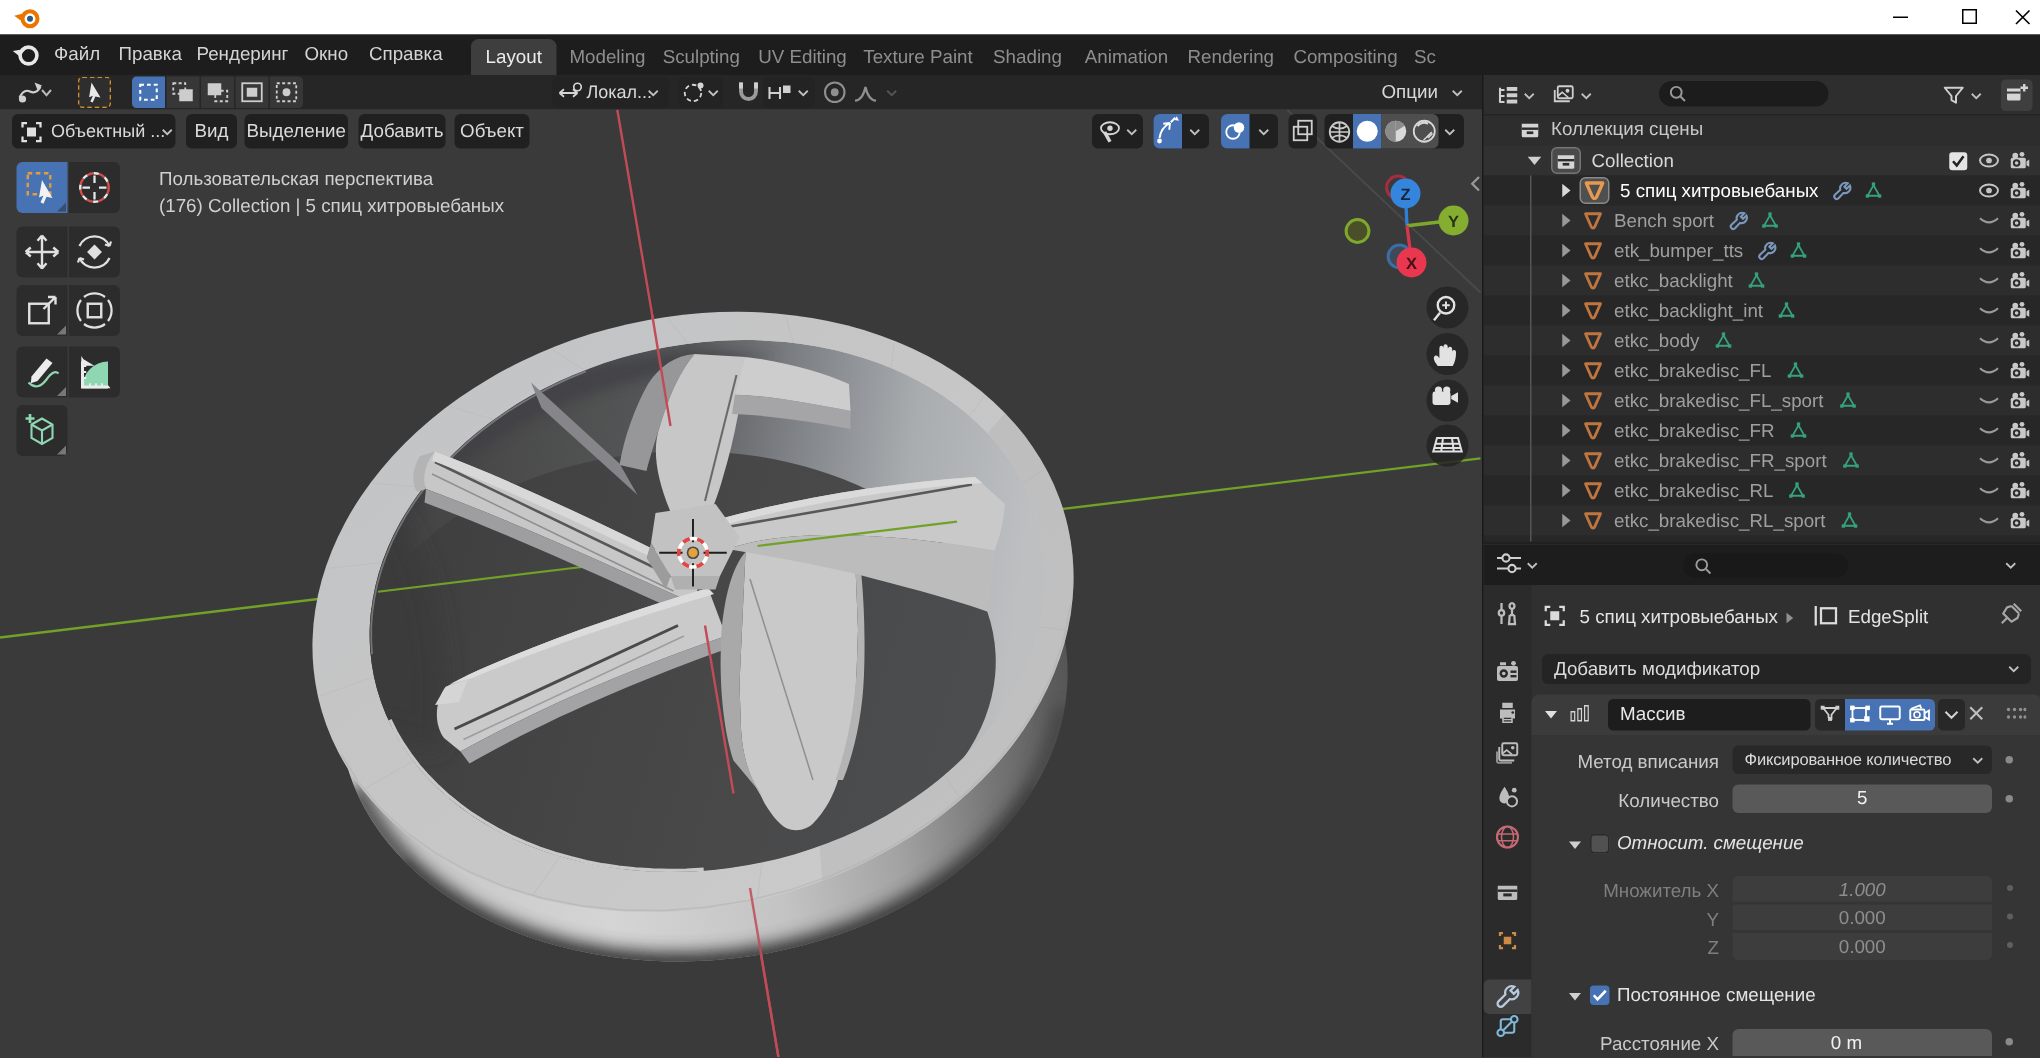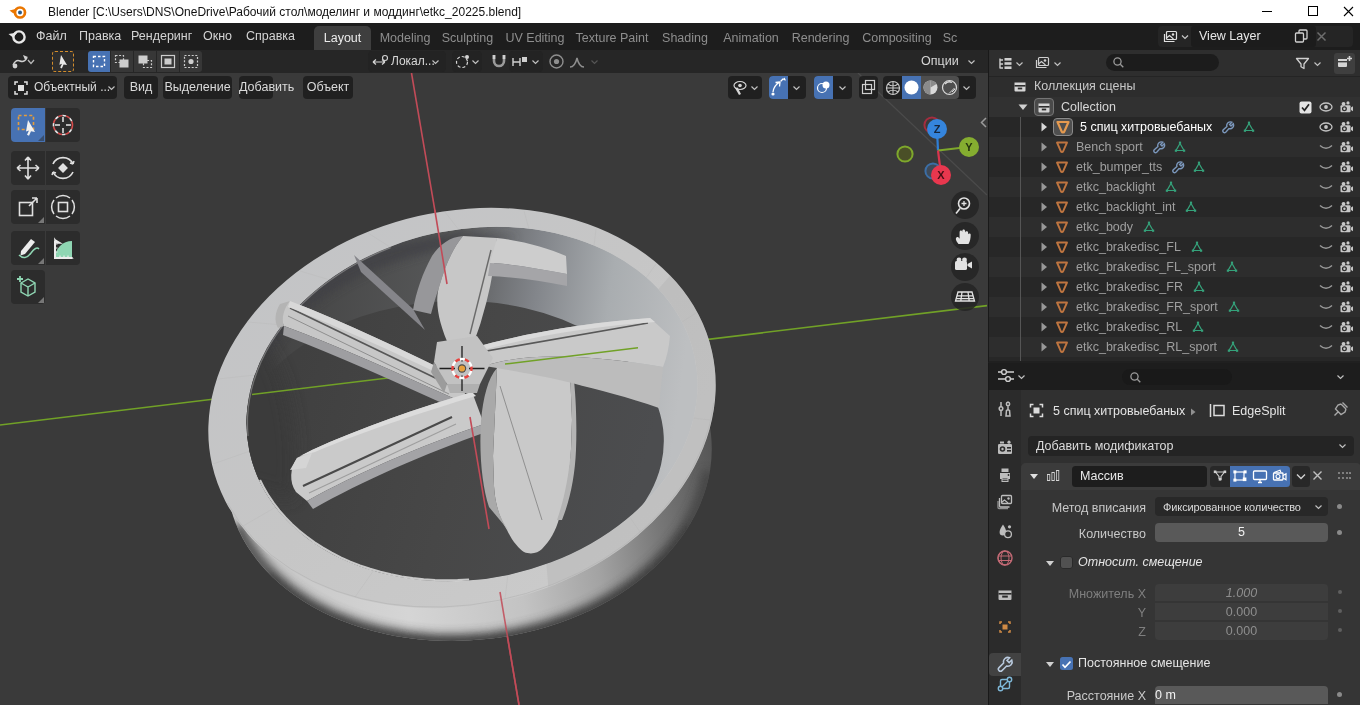--- a/index.html
+++ b/index.html
@@ -43,21 +43,20 @@
 </style></head>
 <body>
 <div id="page">
 
   <div id="titlebar">
     <svg class="abs" style="left:9px;top:3px" width="18" height="18" viewBox="0 0 18 18">
       <circle cx="11" cy="9.5" r="5" fill="none" stroke="#ea7600" stroke-width="2.7"></circle>
       <circle cx="11" cy="9.5" r="2" fill="#2a5a87"></circle>
       <path d="M0.5,7.5 L9.5,5.2 L4.5,10.5 Z" fill="#ea7600"></path>
     </svg>
-    <div id="titletext">Blender [C:\Users\DNS\OneDrive\Рабочий стол\моделинг и моддинг\etkc_20225.blend]</div>
     <svg class="wbtn" style="right:70px" viewBox="0 0 46 23">
         <path d="M18,11.5 h10" stroke="#000" stroke-width="1"></path>
       </svg>
     <svg class="wbtn" style="right:24px" viewBox="0 0 46 23">
         <rect x="18.5" y="6.5" width="9" height="9" fill="none" stroke="#000" stroke-width="1"></rect>
       </svg>
     <svg class="wbtn" style="right:-12px" viewBox="0 0 46 23">
         <path d="M18,7 l9,9 M27,7 l-9,9" stroke="#000" stroke-width="1.1"></path>
       </svg>
   </div>
@@ -78,40 +77,20 @@
     <div class="tab" style="left:435px;width:65px">Sculpting</div>
     <div class="tab" style="left:501px;width:68px">UV Editing</div>
     <div class="tab" style="left:571px;width:82px">Texture Paint</div>
     <div class="tab" style="left:655px;width:60px">Shading</div>
     <div class="tab" style="left:717px;width:68px">Animation</div>
     <div class="tab" style="left:787px;width:67px">Rendering</div>
     <div class="tab" style="left:857px;width:80px">Compositing</div>
     <div class="tab" style="left:941px;width:18px;overflow:hidden">Sc</div>
 
 
-    <div class="abs" style="left:1158px;top:3px;width:195px;height:21px;background:#252525;border-radius:4px;">
-      <svg class="abs" style="left:4px;top:2.5px" width="17" height="17" viewBox="0 0 17 17">
-        <rect x="4.5" y="2.5" width="10" height="8" rx="1" fill="none" stroke="#e0e0e0" stroke-width="1.2"></rect>
-        <circle cx="11" cy="5.5" r="1.2" fill="#e0e0e0"></circle>
-        <path d="M4.5,9 l3,-2.5 l4,3.5" stroke="#e0e0e0" stroke-width="1.1" fill="none"></path>
-        <path d="M2.5,5 v7.5 h10" stroke="#e0e0e0" stroke-width="1.2" fill="none"></path>
-      </svg>
-      <svg class="abs" style="left:23px;top:7px" width="8" height="8" viewBox="0 0 8 8">
-          <path d="M1,2.5 l3,3 l3,-3" stroke="#c8c8c8" stroke-width="1.2" fill="none"></path>
-        </svg>
-      <div class="abs" style="left:33px;top:0;width:125px;height:21px;background:#1c1c1c;border-radius:3px;"></div>
-      <div class="abs" style="left:41px;top:3px;font-size:12.5px;color:#e8e8e8;">View Layer</div>
-      <svg class="abs" style="left:135px;top:2px" width="17" height="17" viewBox="0 0 17 17">
-        <rect x="2.5" y="5" width="8" height="9" rx="1" fill="none" stroke="#d0d0d0" stroke-width="1.3"></rect>
-        <path d="M6,5 V3 a1,1 0 0 1 1,-1 h6 a1,1 0 0 1 1,1 v7 a1,1 0 0 1 -1,1 h-2" fill="none" stroke="#d0d0d0" stroke-width="1.3"></path>
-      </svg>
-      <svg class="abs" style="left:157px;top:4px" width="13" height="13" viewBox="0 0 13 13">
-          <path d="M2.5,2.5 l8,8 M10.5,2.5 l-8,8" stroke="#6e6e6e" stroke-width="1.5"></path>
-        </svg>
-    </div>
   </div>
 
   <div id="toolrow">
 
     <svg class="abs" style="left:10px;top:2px" width="26" height="19" viewBox="0 0 26 19">
       <path d="M3,13 q3,-6 7,-4 q4,2 7,-3" stroke="#d0d0d0" stroke-width="1.4" fill="none"></path>
       <path d="M13,3 l5,2 -3,3 z" fill="#d0d0d0"></path>
       <circle cx="5" cy="14" r="2.4" fill="#d0d0d0"></circle>
       <path d="M20,8 l3,3.5 l3,-3.5" stroke="#b9b9b9" stroke-width="1.3" fill="none" transform="translate(-2,0)"></path>
     </svg>
@@ -377,21 +356,21 @@
         <path d="M2,5 v-3 h3 M11,2 h3 v3 M14,11 v3 h-3 M5,14 H2 v-3" stroke="#e0e0e0" stroke-width="1.5" fill="none"></path>
         <rect x="5" y="5" width="6" height="6" fill="#e0e0e0"></rect>
       </svg>
       <span style="margin-left:26px;font-size:12px;">Объектный ...</span>
       <svg class="abs" style="left:99px;top:8px" width="9" height="8" viewBox="0 0 9 8">
           <path d="M1.5,2.5 l3,3 l3,-3" stroke="#c0c0c0" stroke-width="1.2" fill="none"></path>
         </svg>
     </div>
     <div class="vpill" style="left:124px;top:3px;width:34px;text-align:center">Вид</div>
     <div class="vpill" style="left:163px;top:3px;width:69px;text-align:center">Выделение</div>
-    <div class="vpill" style="left:239px;top:3px;width:34px;text-align:center">Добавить</div>
+    <div class="vpill" style="left:239px;top:3px;width:58px;text-align:center">Добавить</div>
     <div class="vpill" style="left:303px;top:3px;width:50px;text-align:center">Объект</div>
 
     <div class="vpill" style="left:728px;top:3px;width:34px;">
       <svg class="abs" style="left:3px;top:3px" width="18" height="17" viewBox="0 0 18 17">
         <ellipse cx="9" cy="6.5" rx="6" ry="4" fill="none" stroke="#d5d5d5" stroke-width="1.2"></ellipse>
         <circle cx="9" cy="6.5" r="1.8" fill="#d5d5d5"></circle>
         <path d="M4,9 l4,7 2,-1 -3.4,-6.4 z" fill="#d5d5d5"></path>
       </svg>
       <svg class="abs" style="left:22px;top:8px" width="9" height="8" viewBox="0 0 9 8">
           <path d="M1.5,2.5 l3,3 l3,-3" stroke="#c0c0c0" stroke-width="1.2" fill="none"></path>
@@ -509,20 +488,21 @@
     </div>
     <div class="abs" style="left:11px;top:197px;width:34px;height:34px;background:#2c2c2c;border-radius:4px;">
       <svg width="34" height="34" viewBox="0 0 34 34">
           <path d="M10,13 l7,-4 7,4 v9 l-7,4 -7,-4 z" fill="none" stroke="#8fd6b3" stroke-width="1.4"></path>
           <path d="M10,13 l7,4 7,-4 M17,17 v9" fill="none" stroke="#8fd6b3" stroke-width="1.4"></path>
           <path d="M9,6 v6 M6,9 h6" stroke="#8fd6b3" stroke-width="1.8"></path>
           <path d="M33,33 l-6,0 6,-6 z" fill="#777"></path>
         </svg>
     </div>
 
+    <div id="vptext">Пользовательская перспектива<br>(176) Collection | 5 спиц хитровыебаных</div>
   </div>
 
   <svg width="0" height="0" style="position:absolute">
     <defs>
       <g id="s-mesh">
           <path d="M2,2.5 h10 l-3.9,8.8 a1.2,1.2 0 0 1 -2.2,0 Z" fill="none" stroke="#bf7540" stroke-width="1.9" stroke-linejoin="round"></path>
         </g>
       <g id="s-wrench">
           <path d="M10.8,2.2 a3.6,3.6 0 0 0 -4.9,4.3 L2.3,9.8 a1.7,1.7 0 0 0 2.4,2.4 L8,8.6 a3.6,3.6 0 0 0 4.3,-4.9 L10,5.9 L8.6,4.5 Z" fill="none" stroke="#7b97bc" stroke-width="1.4"></path>
         </g>
@@ -1110,21 +1090,21 @@
           <path d="M1,2 L5,7 L9,2 Z" fill="#d0d0d0"></path>
         </svg>
       <div class="abs" style="left:71px;top:294px;width:13px;height:13px;background:#4772b3;border-radius:2.5px;">
         <svg width="13" height="13" viewBox="0 0 13 13">
             <path d="M2.5,6.5 l2.5,2.8 L10.5,3.5" stroke="#fff" stroke-width="1.7" fill="none"></path>
           </svg>
       </div>
       <div class="abs" style="left:89px;top:293px;font-size:12.5px;color:#e4e4e4;">Постоянное смещение</div>
       <div class="abs" style="left:0;top:326px;width:157px;height:16px;font-size:12.5px;color:#c9c9c9;text-align:right;">Расстояние X</div>
       <div class="abs" style="left:166px;top:323px;width:173px;height:18px;background:#595959;border-radius:4px 4px 0 0;">
-        <div class="abs" style="left:0;top:2px;width:152px;text-align:left;font-size:12.5px;color:#f2f2f2;">0 m</div>
+        <div class="abs" style="left:0;top:2px;width:152px;text-align:center;font-size:12.5px;color:#f2f2f2;">0 m</div>
       </div>
 
       <div class="abs" style="left:348px;top:141px;width:5px;height:5px;background:#8a8a8a;border-radius:50%;"></div>
       <div class="abs" style="left:348px;top:167px;width:5px;height:5px;background:#8a8a8a;border-radius:50%;"></div>
       <div class="abs" style="left:349px;top:227px;width:4px;height:4px;background:#5f5f5f;border-radius:50%;"></div>
       <div class="abs" style="left:349px;top:246px;width:4px;height:4px;background:#5f5f5f;border-radius:50%;"></div>
       <div class="abs" style="left:349px;top:265px;width:4px;height:4px;background:#5f5f5f;border-radius:50%;"></div>
       <div class="abs" style="left:348px;top:329px;width:5px;height:5px;background:#8a8a8a;border-radius:50%;"></div>
     </div>
   </div>

